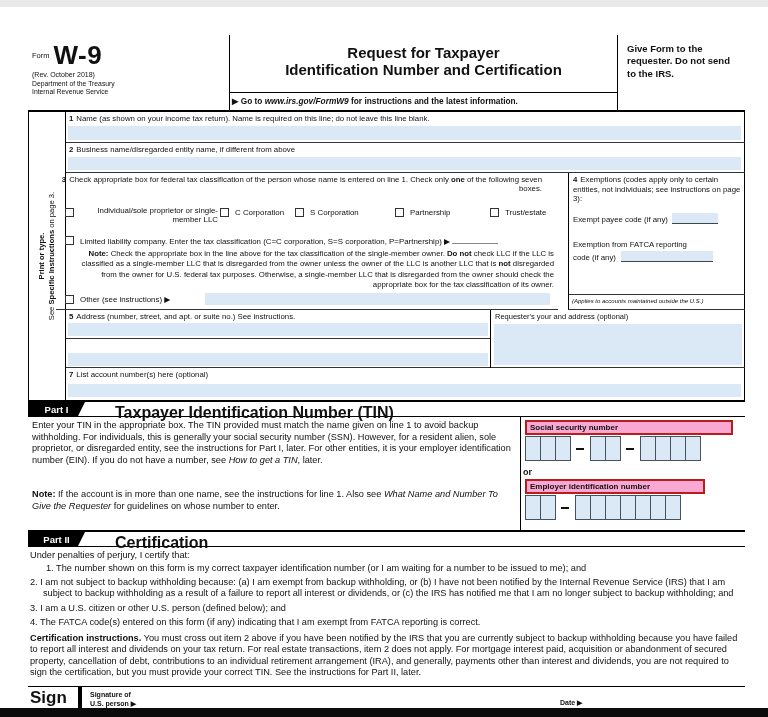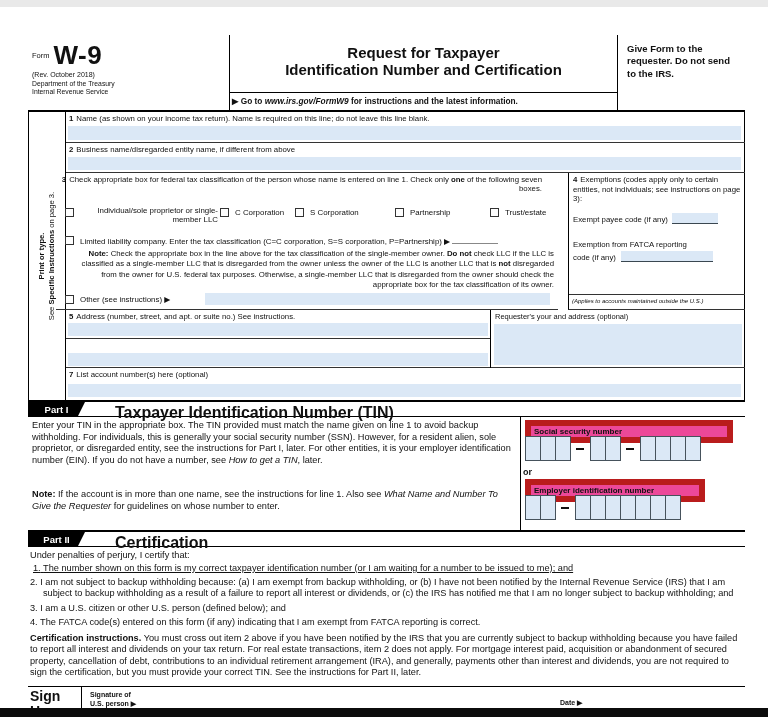--- a/index.html
+++ b/index.html
@@ -42,32 +42,32 @@
   .blank { display:inline-block; width:46px; height:8px; border-bottom:1px solid #888; }
   .ufield { display:inline-block; background:#dbe8f6; border-bottom:1px solid #3a4750; height:11px; vertical-align:-2px; }
 
   
   .part-bar { position:absolute; left:0; width:717px; height:17px; border-top:2px solid #000; border-bottom:1px solid #000; display:flex; align-items:stretch; background:#fff; }
   .part-chip { width:57px; background:#000; color:#fff; font-weight:bold; font-size:9.5px; text-align:center; padding-top:2px; clip-path:polygon(0 0,100% 0,calc(100% - 7px) 100%,0 100%); }
   .part-title { font-weight:bold; font-size:16px; padding:2px 0 0 30px; }
 
   
   .tin-col { position:absolute; left:492px; top:0; width:225px; height:113px; border-left:1px solid #000; }
-  .tin-labelbox { position:absolute; border:6px solid #b91c1c; font-weight:bold; font-size:8px; padding:1px 3px; background:#ec4899; }
+  .tin-labelbox { position:absolute; border:2px solid #b91c1c; font-weight:bold; font-size:8px; padding:1px 3px; background:#f9a8d4; }
   .tin-row { position:absolute; display:flex; align-items:center; }
   .tin-cell { width:16px; height:25px; border:1px solid #46525c; background:#dbe8f6; margin-right:-1px; }
   .tin-dash { width:8px; height:2px; background:#111; margin:0 6px; }
   .body-copy { font-size:9.2px; line-height:1.26; }
 
   
   .cert-item { font-size:9.2px; line-height:1.22; padding-left:13px; text-indent:-13px; margin-top:3px; }
 
   
   .sign-row { position:absolute; left:0; top:651px; width:717px; height:31px; border-top:1px solid #000; }
-  .sign-left { position:absolute; left:0; top:0; width:54px; height:31px; border-right:1px solid #000000; font-weight:bold; font-size:14px; line-height:1.05; padding:2px 0 0 2px; }
+  .sign-left { position:absolute; left:0; top:0; width:54px; height:31px; border-right:4px solid #000000; font-weight:bold; font-size:17px; line-height:1.05; padding:2px 0 0 2px; }
   .sig-label { position:absolute; left:62px; top:3px; font-weight:bold; font-size:7px; line-height:1.3; }
   .date-label { position:absolute; left:532px; top:12px; font-weight:bold; font-size:7px; }
 </style>
 </head>
 <body>
 
 <div class="page">
   <div class="topbar"></div>
 
   <div class="form">
@@ -222,21 +222,21 @@
       </div>
     </div>
 
     <div class="part-bar" style="top:495px;">
       <div class="part-chip">Part II</div>
       <div class="part-title">Certification</div>
     </div>
 
     <div class="row" style="left:0;top:512px;width:717px;height:139px;">
       <div style="font-size:9.2px;margin:3px 0 0 2px;">Under penalties of perjury, I certify that:</div>
-      <div class="cert-item" style="margin-left:5px;width:706px;text-decoration:underline;"><span>1.</span> <span>The number shown on this form is my correct taxpayer identification number (or I am waiting for a number to be issued to me); and</span></div>
+      <div class="cert-item" style="margin-left:18px;width:706px;"><span>1.</span> <span>The number shown on this form is my correct taxpayer identification number (or I am waiting for a number to be issued to me); and</span></div>
       <div class="cert-item" style="margin-left:2px;width:706px;"><span>2.</span> <span>I am not subject to backup withholding because: (a) I am exempt from backup withholding, or (b) I have not been notified by the Internal Revenue Service (IRS) that I am subject to backup withholding as a result of a failure to report all interest or dividends, or (c) the IRS has notified me that I am no longer subject to backup withholding; and</span></div>
       <div class="cert-item" style="margin-left:2px;width:706px;"><span>3.</span> <span>I am a U.S. citizen or other U.S. person (defined below); and</span></div>
       <div class="cert-item" style="margin-left:2px;width:706px;"><span>4.</span> <span>The FATCA code(s) entered on this form (if any) indicating that I am exempt from FATCA reporting is correct.</span></div>
       <div style="font-size:9.2px;line-height:1.22;margin:5px 0 0 2px;width:710px;">
         <span class="b">Certification instructions.</span><span> You must cross out item 2 above if you have been notified by the IRS that you are currently subject to backup withholding because you have failed to report all interest and dividends on your tax return. For real estate transactions, item 2 does not apply. For mortgage interest paid, acquisition or abandonment of secured property, cancellation of debt, contributions to an individual retirement arrangement (IRA), and generally, payments other than interest and dividends, you are not required to sign the certification, but you must provide your correct TIN. See the instructions for Part II, later.</span>
       </div>
     </div>
 
     <div class="sign-row">
       <div class="sign-left">

